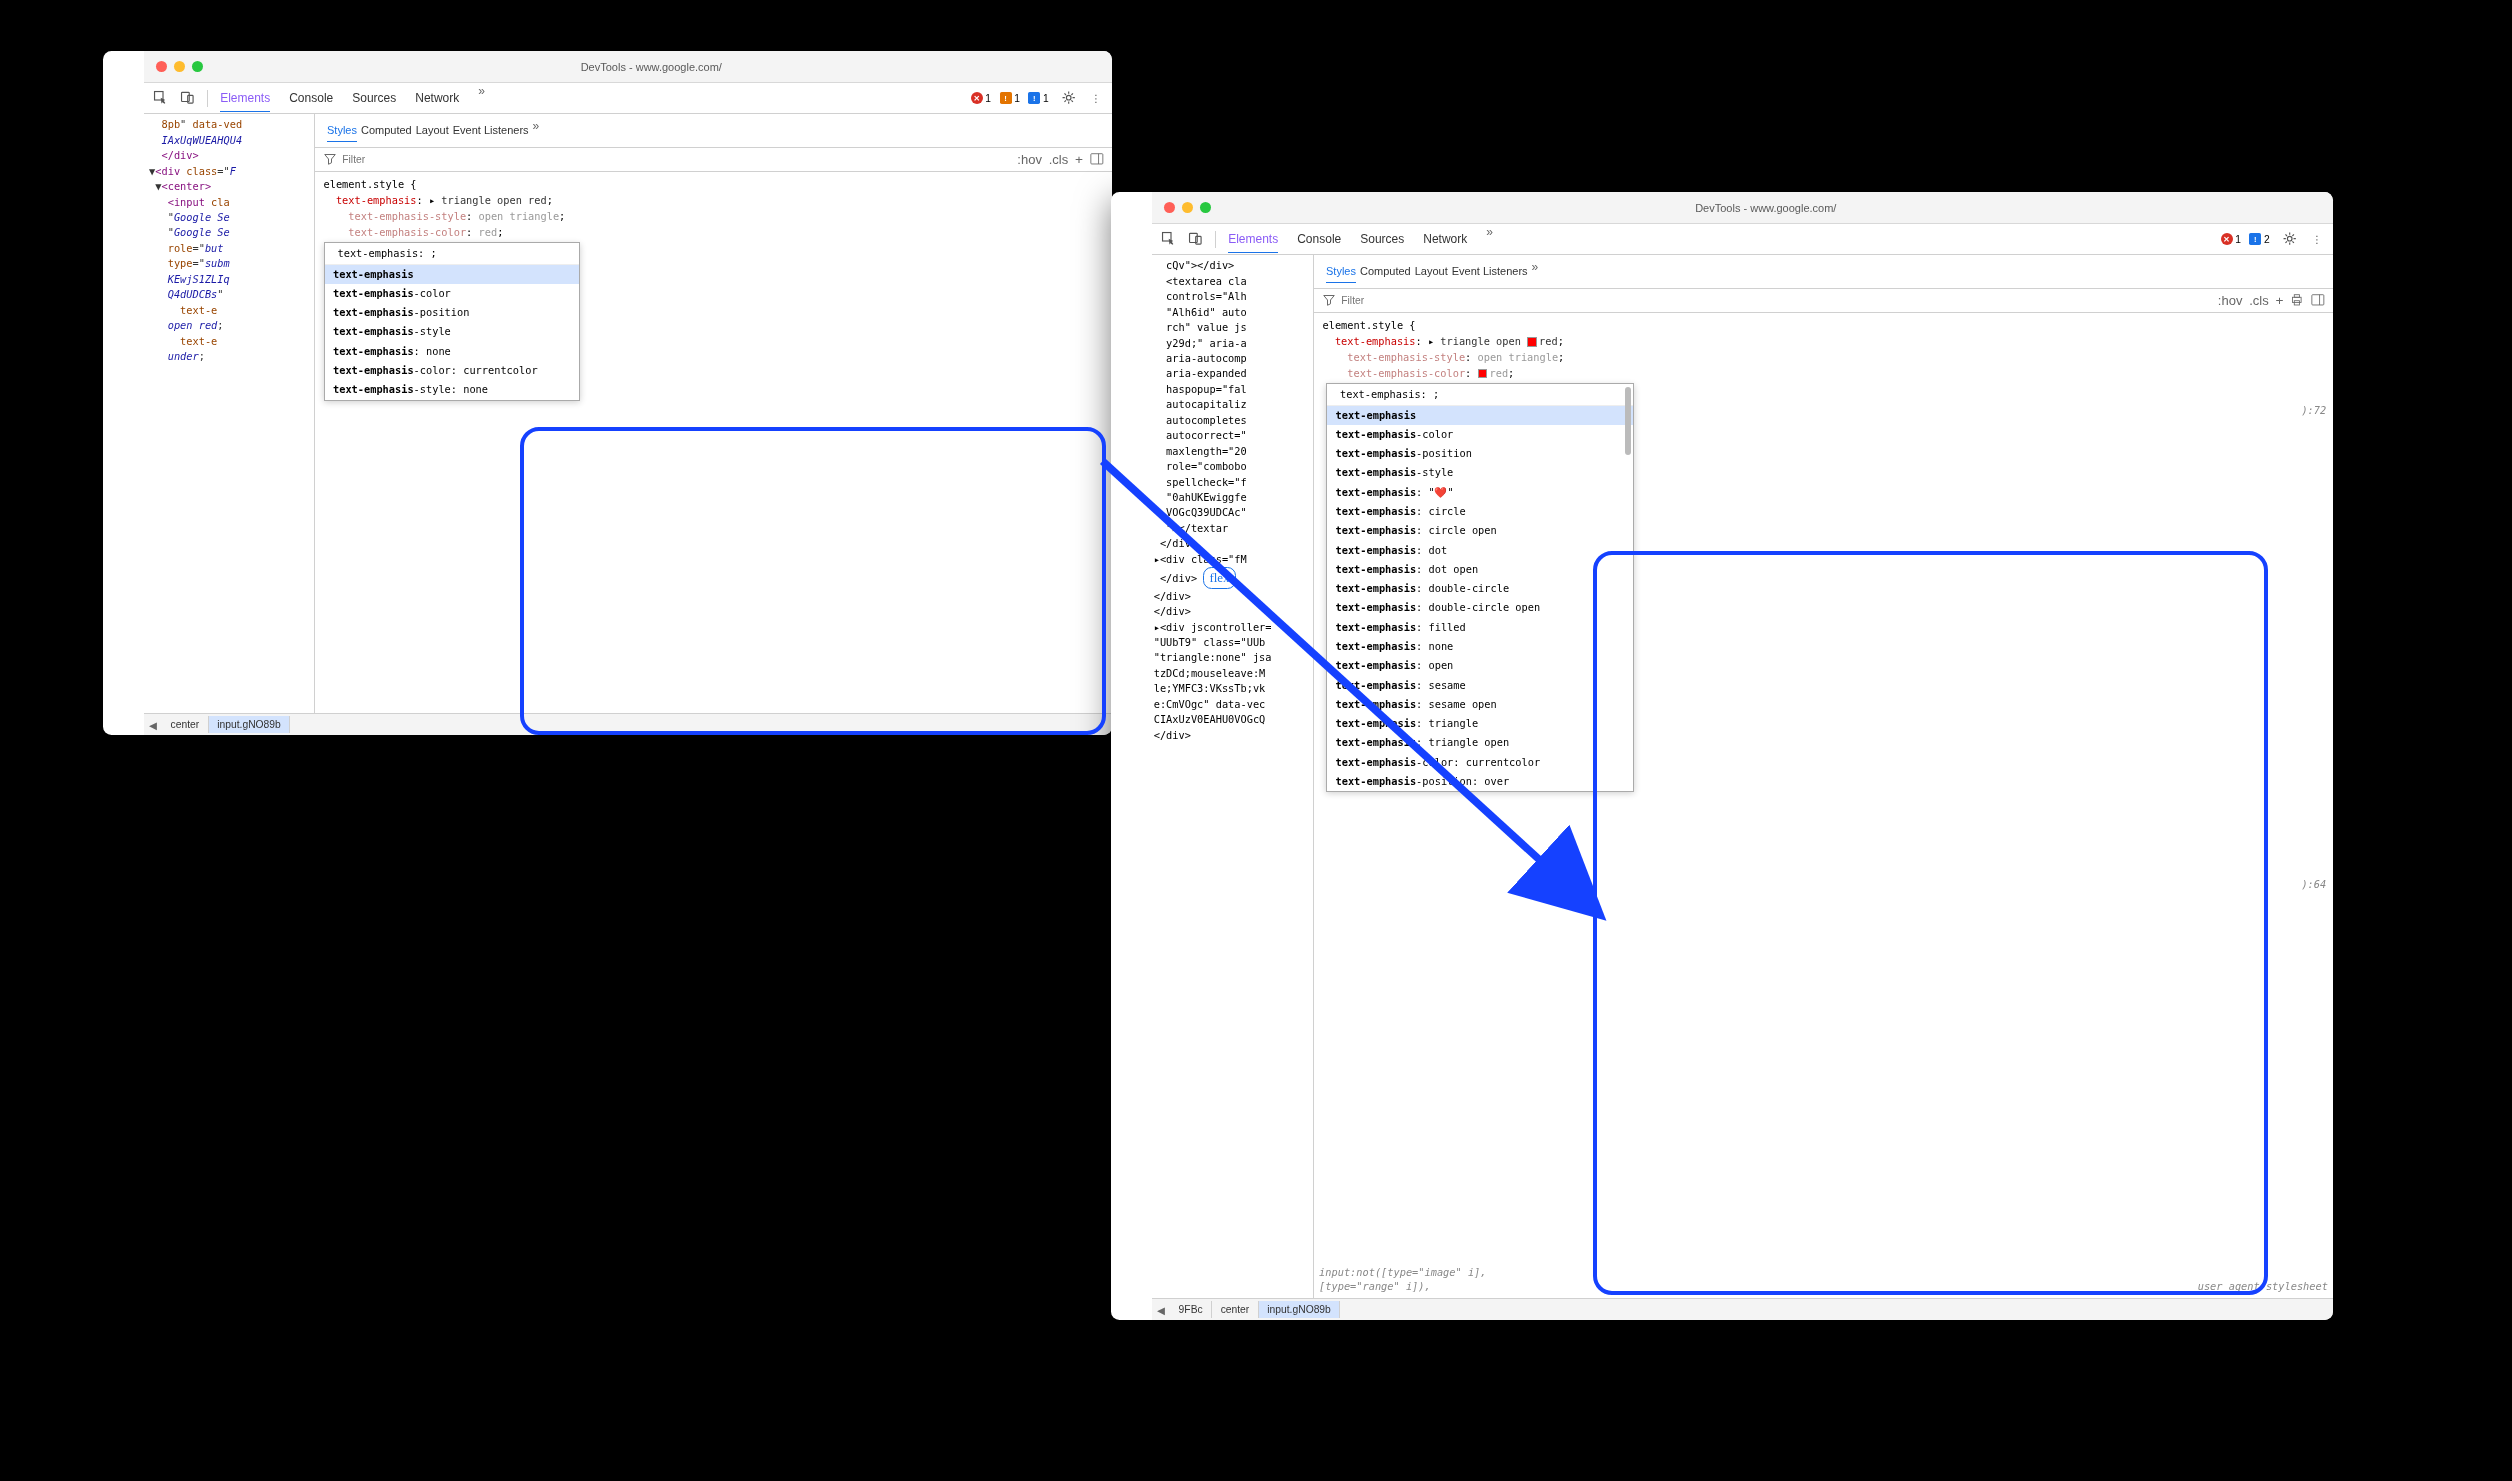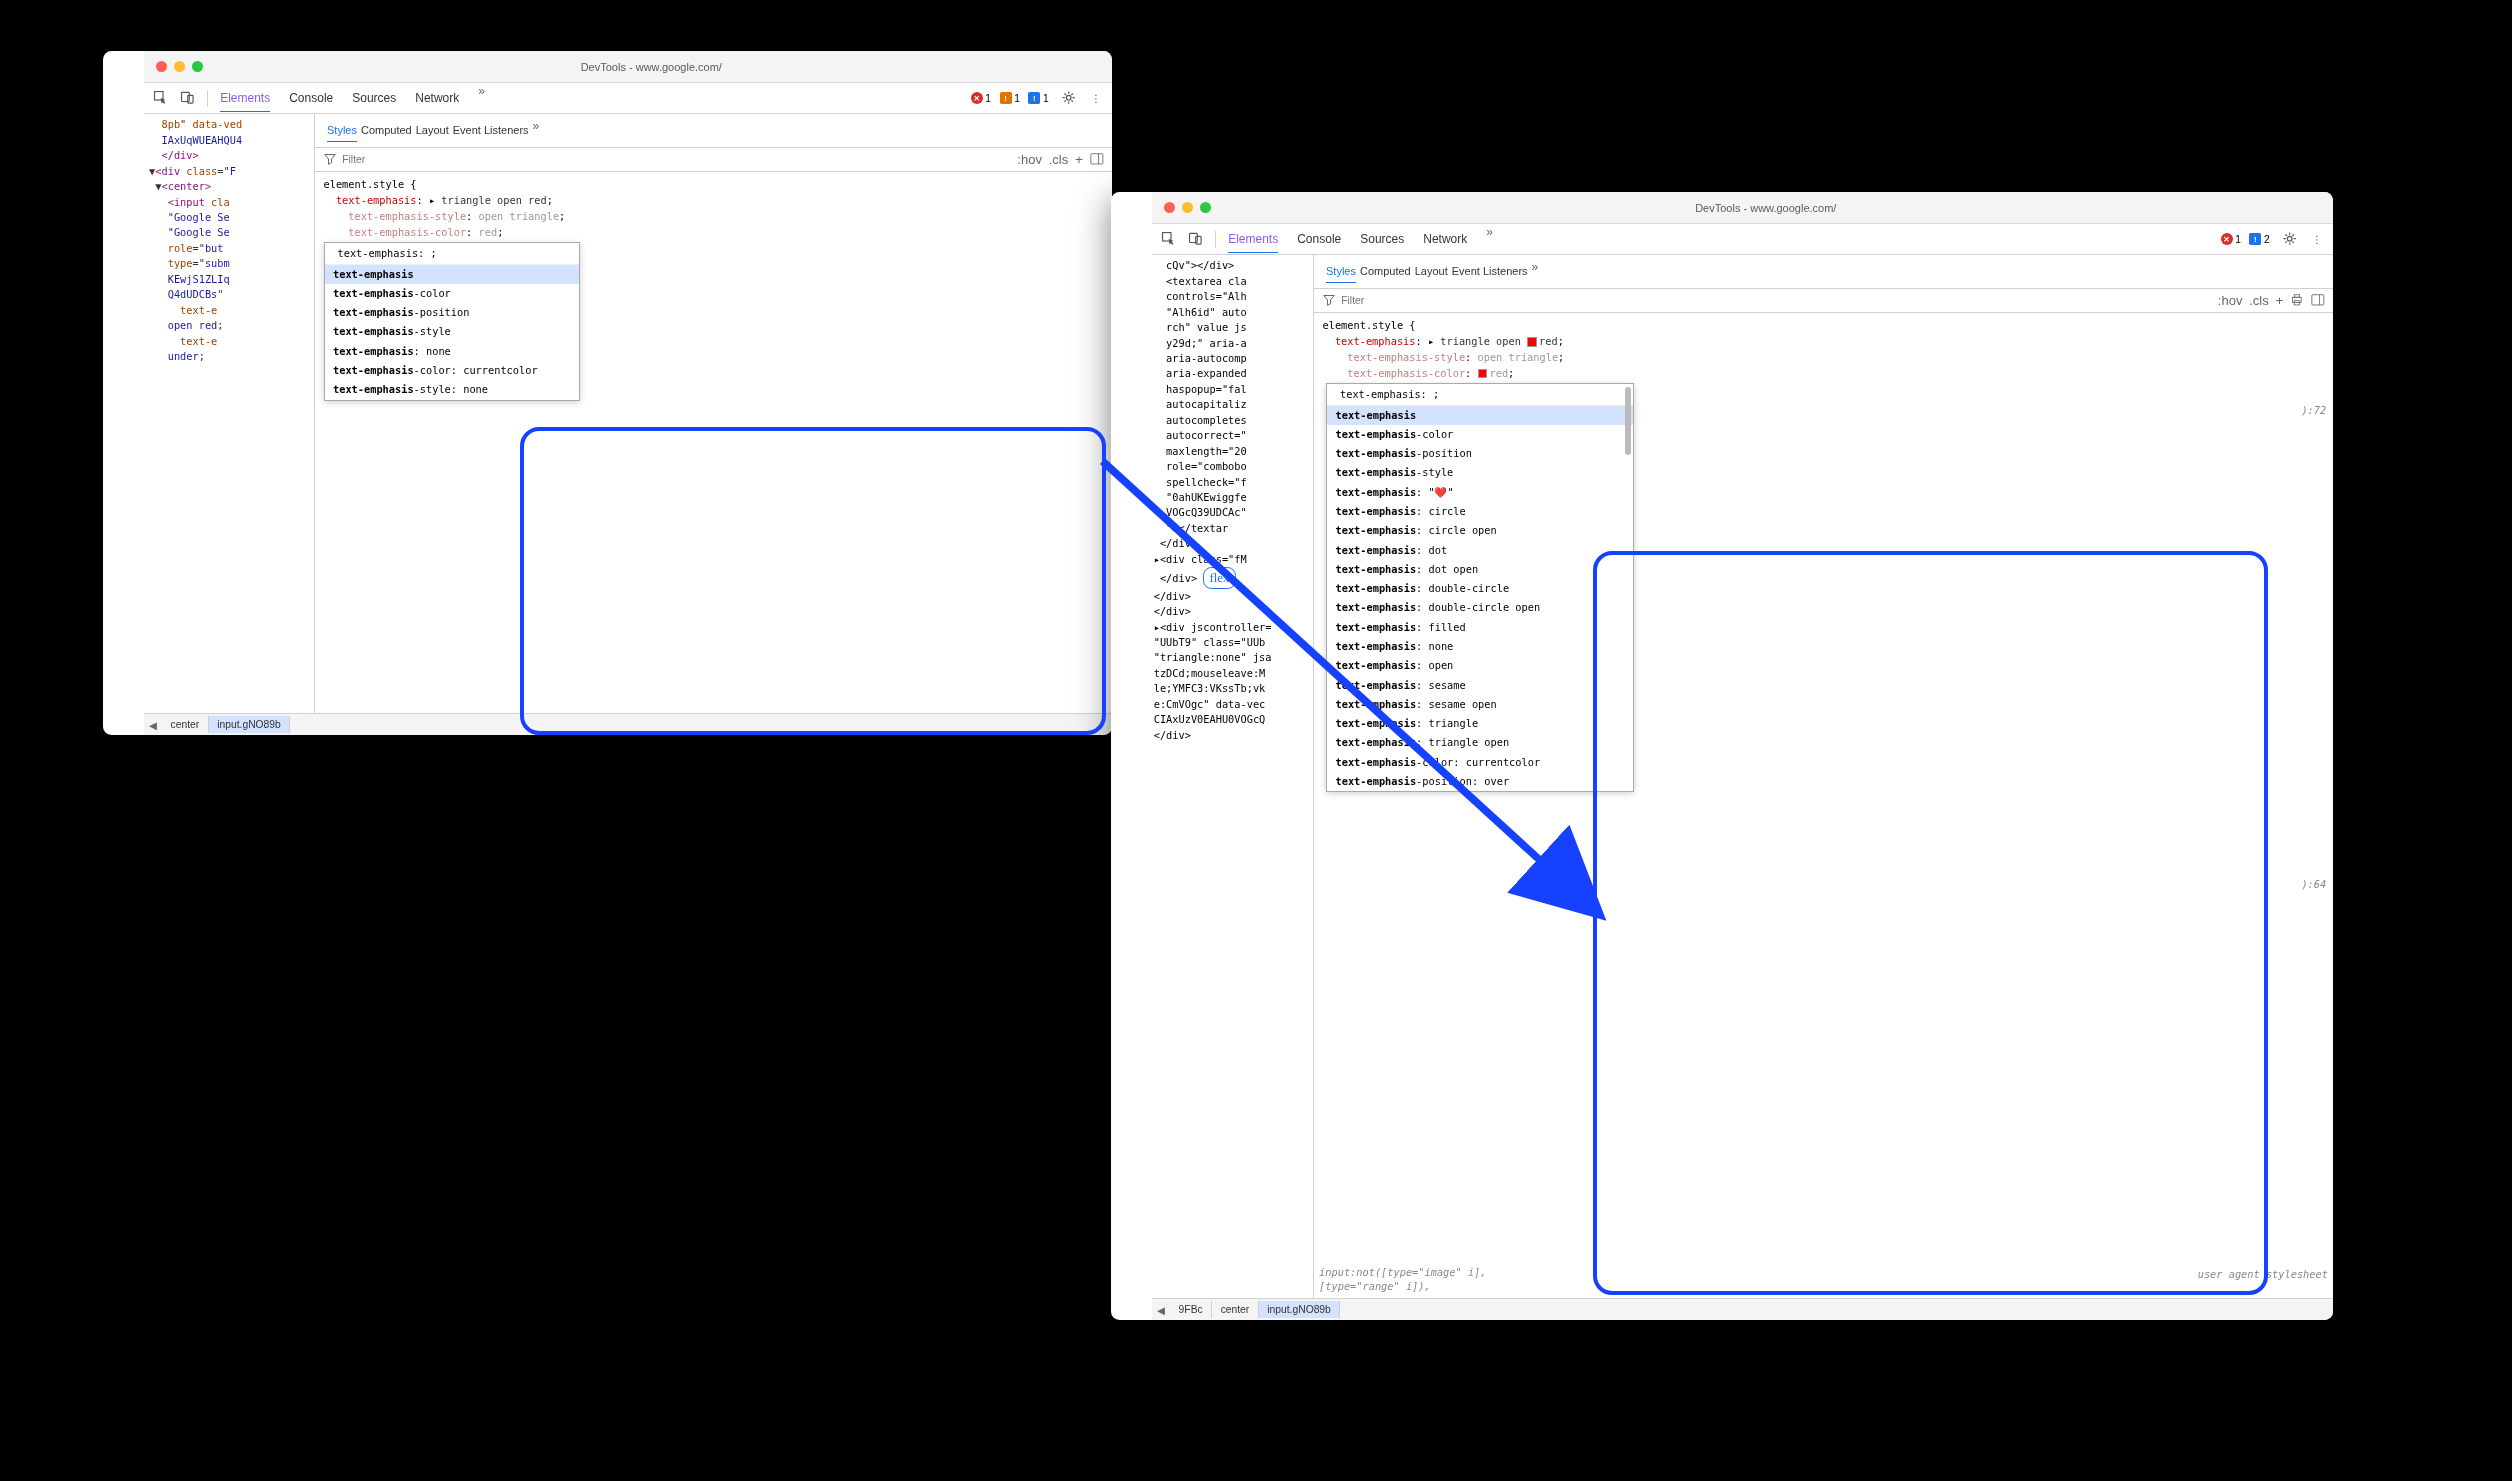--- a/index.html
+++ b/index.html
@@ -21,21 +21,21 @@
 .badges { display: flex; gap: 8.5px; align-items: center; font-size: 10.3px; }
 .badge { display: flex; align-items: center; gap: 2.6px; }
 .bicon { width: 12px; height: 12px; border-radius: 50%; display: inline-flex; align-items: center; justify-content: center; font-size: 7.7px; color: #fff; font-weight: bold; }
 .bicon.err { background: #d93025; }
 .bicon.warn { background: #e37400; border-radius: 1.7px; }
 .bicon.issue { background: #1a73e8; border-radius: 1.7px; }
 .body { flex: 1; display: flex; overflow: hidden; }
 .dom { width: 171px; border-right: 0.9px solid #d0d0d0; overflow: hidden; padding: 3.4px 5.1px; font-family: Menlo, monospace; font-size: 10.3px; line-height: 1.5; color: #333; }
 .dom .tag { color: #881280; }
 .dom .attr { color: #994500; }
-.dom .val { color: #1a1aa6; }
+.dom .val { color: #1a1aa6; font-style: italic; }
 .sidepanel { flex: 1; display: flex; flex-direction: column; }
 .subtabs { display: flex; gap: 4px; padding: 5.1px 12px; border-bottom: 0.9px solid #d0d0d0; font-size: 11px; color: #333; }
 .subtab { padding: 5.1px 0; cursor: pointer; }
 .subtab.active { color: #1a73e8; border-bottom: 1.7px solid #1a73e8; }
 .filterbar { display: flex; align-items: center; padding: 3.4px 8.5px; border-bottom: 0.9px solid #d0d0d0; gap: 6.8px; font-size: 10.3px; color: #666; }
 .filter-input { flex: 1; display: flex; align-items: center; gap: 5.1px; }
 .hovcls { color: #666; font-size: 13px; }
 .styles { flex: 1; padding: 5.1px 8.5px; font-family: Menlo, monospace; font-size: 10.3px; line-height: 1.55; overflow: hidden; position: relative; }
 .css-line { white-space: pre; }
 .prop { color: #c80000; }
@@ -323,21 +323,21 @@
           <div class="ac-item"><b>text-emphasis</b>: sesame</div>
           <div class="ac-item"><b>text-emphasis</b>: sesame open</div>
           <div class="ac-item"><b>text-emphasis</b>: triangle</div>
           <div class="ac-item"><b>text-emphasis</b>: triangle open</div>
           <div class="ac-item"><b>text-emphasis</b>-color: currentcolor</div>
           <div class="ac-item"><b>text-emphasis</b>-position: over</div>
           <div class="scroll-track" style="height:100%">
               <div class="scroll-thumb" style="height:68px;margin-top:3.4px"></div>
             </div>
         </div>
-        <div style="position:absolute; right:5.1px; bottom:15px; color:#888; font-style:italic; text-align:right; font-family:Menlo,monospace">user agent stylesheet</div>
+        <div style="position:absolute; right:5.1px; bottom:3px; color:#888; font-style:italic; text-align:right; font-family:Menlo,monospace">user agent stylesheet</div>
         <div style="position:absolute; left:5.1px; bottom:17px; font-style:italic; text-align:left; font-family:Menlo,monospace;color:#888">input:not([type="image" i],</div>
         <div style="position:absolute; left:5.1px; bottom:3.4px; font-style:italic; text-align:left; font-family:Menlo,monospace;color:#888">[type="range" i]),</div>
       </div>
     </div>
   </div>
   <div class="crumbs">
     <span class="crumb-arrow">◀</span>
     <span class="crumb">9FBc</span>
     <span class="crumb">center</span>
     <span class="crumb sel">input.gNO89b</span>

